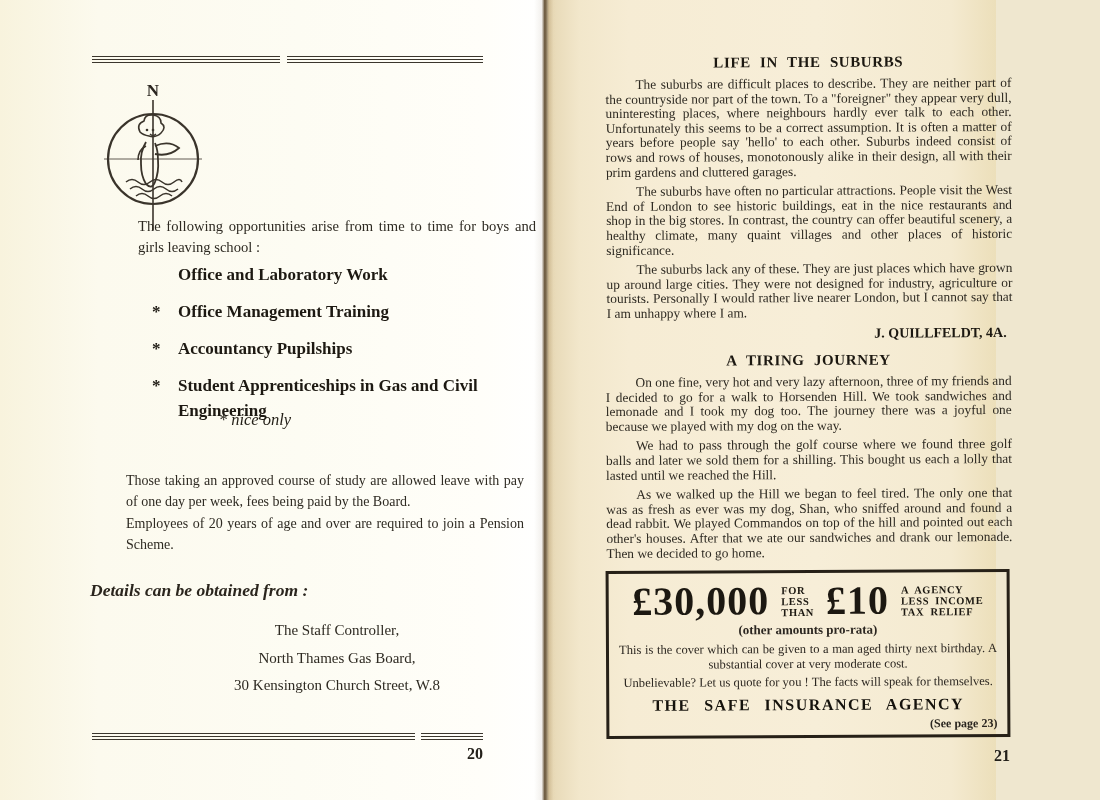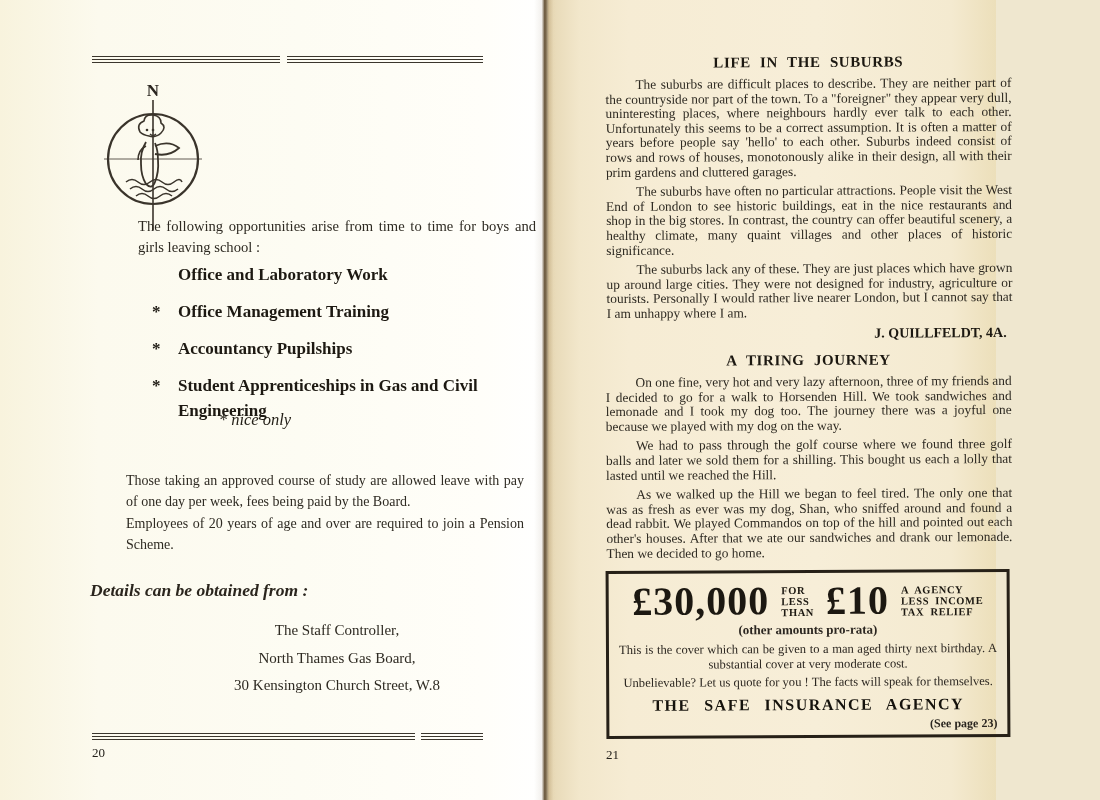--- a/index.html
+++ b/index.html
@@ -46,21 +46,21 @@
   .opps{position:absolute;left:152px;top:262px;width:336px;}
   .opp-row{display:flex;margin-bottom:12px;font-weight:bold;font-size:17px;line-height:25px;color:#1d1912;}
   .opp-marker{width:26px;flex:0 0 26px;}
   .opp-label{width:300px;}
   .footnote{position:absolute;left:150px;top:410px;width:210px;text-align:center;font-style:italic;font-size:16.5px;color:#231f17;}
   .terms{position:absolute;left:78px;width:398px;font-size:14px;line-height:21px;text-align:justify;}
   .terms-1{top:470px;}
   .terms-2{top:513px;}
   .details-heading{position:absolute;left:90px;top:580px;font-style:italic;font-weight:600;font-size:17.5px;color:#2a251d;}
   .address{position:absolute;left:90px;top:617px;width:398px;text-align:center;font-size:15px;line-height:27.5px;}
-  .pagenum{position:absolute;font-weight:normal;font-size:13px;color:#23201a;text-align:left;}
+  .pagenum{position:absolute;font-weight:bold;font-size:16px;color:#23201a;text-align:right;}
   .pagenum-left{left:92px;top:745px;width:391px;}
   
   .r-block{position:absolute;left:58px;width:406px;transform:rotate(-0.3deg);}
   .article-title{text-align:center;font-weight:bold;font-size:15px;letter-spacing:0.6px;word-spacing:5px;color:#1c1811;margin:0 0 6px 0;}
   .article p{margin:0 0 5px 0;font-size:13.4px;line-height:14.6px;text-align:justify;text-indent:30px;color:#2e2a22;}
   .byline{text-align:right;font-weight:bold;font-size:14px;padding-right:6px;color:#1c1811;}
   .article-1{top:54px;}
   .article-2{top:352px;}
   .insurance-box{
     position:absolute;left:58px;top:570px;width:404px;height:168px;

